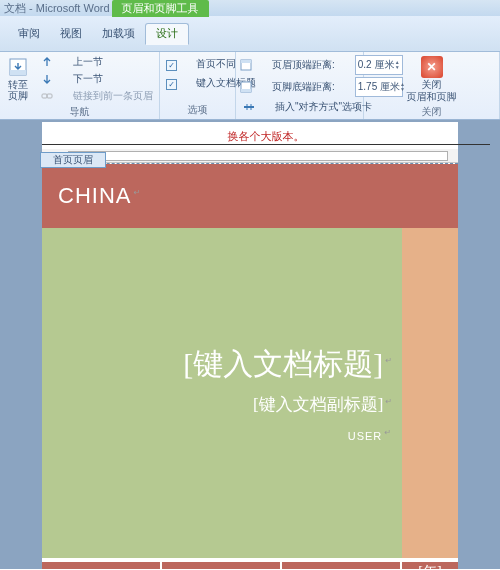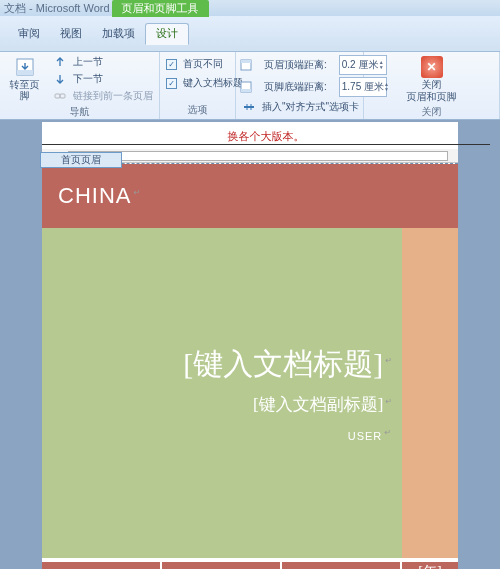--- a/index.html
+++ b/index.html
@@ -20,46 +20,46 @@
   .ribbon { height: 68px; background: linear-gradient(#f4f8fc,#e5eefb); display: flex; border-bottom: 1px solid #9ab5d4; }
   .group { border-right: 1px solid #c3d6ea; display: flex; flex-direction: column; justify-content: space-between; padding: 2px 4px 0; }
   .group-body { display: flex; align-items: flex-start; gap: 6px; flex: 1; }
   .group-label { text-align: center; font-size: 10px; color: #5c708b; padding: 1px 0 2px; }
 
   .big-btn { display: flex; flex-direction: column; align-items: center; gap: 1px; padding: 2px 3px; cursor: pointer; border-radius: 2px; }
   .big-btn .ico { width: 22px; height: 22px; display: flex; align-items: center; justify-content: center; }
   .big-btn .lbl { font-size: 10px; color: #3b5475; line-height: 1.1; text-align: center; }
 
   .small-col { display: flex; flex-direction: column; gap: 1px; }
-  .small-row { display: flex; align-items: center; gap: 6px; font-size: 10px; color: #3b5475; padding: 1px 2px; cursor: pointer; border-radius: 2px; white-space: nowrap; }
+  .small-row { display: flex; align-items: flex-end; gap: 19px; font-size: 10px; color: #3b5475; padding: 1px 2px; cursor: pointer; border-radius: 2px; white-space: nowrap; }
   .small-row .si { width: 14px; height: 14px; display: flex; align-items: center; justify-content: center; }
 
   .chk { width: 11px; height: 11px; border: 1px solid #5c8fbd; background: #eef6fd; display: inline-flex; align-items: center; justify-content: center; font-size: 8px; color: #2d66a6; }
 
-  .dist-row { display: flex; align-items: center; gap: 12px; font-size: 10px; color: #3b5475; white-space: nowrap; }
+  .dist-row { display: flex; align-items: center; gap: 20px; font-size: 10px; color: #3b5475; white-space: nowrap; }
   .dist-input { width: 48px; height: 20px; border: 1px solid #a0bada; background: #fff; font-size: 10px; padding: 0 2px; display: flex; align-items: center; justify-content: space-between; }
   .spin { display: flex; flex-direction: column; font-size: 5px; line-height: 5px; color: #5c708b; }
 
   .close-ico { width: 22px; height: 22px; background: radial-gradient(#f5a08f,#d9442c); border-radius: 3px; display: flex; align-items: center; justify-content: center; color: #fff; font-weight: bold; font-size: 12px; }
 
   
   .ruler { height: 14px; background: #f3f3f3; border-bottom: 1px solid #c8c8c8; position: relative; margin-top: 2px; }
   .ruler-inner { position: absolute; left: 26px; right: 10px; top: 2px; height: 10px; background: #fff; border: 1px solid #b0b0b0; }
 
   
   .doc-wrap { background: #8ba4c1; padding: 2px 4px 0; height: 449px; overflow: hidden; }
   .red-line { text-align: center; font-size: 11px; color: #c02525; background: #fff; padding: 1px 0 2px; }
   .red-line .uline { border-bottom: 1px solid #333; display:inline-block; width: 448px;}
   .red-wrap{background:#fff; padding-top:6px;}
 
   .page { background: #fff; margin: 0 auto; width: 416px; position: relative; }
 
   .hdr-zone { border-top: 1px dashed #6a8fb0; border-bottom: 1px dashed #6a8fb0; position: relative; }
 
-  .hdr-tag { position: absolute; top: -12px; left: -2px; background: #dbe8f6; border: 1px solid #6e9cc9; font-size: 10px; color: #3b5475; padding: 0 20px; }
+  .hdr-tag { position: absolute; top: -12px; left: -2px; background: #dbe8f6; border: 1px solid #6e9cc9; font-size: 10px; color: #3b5475; padding: 0 12px; }
 
   .cover { display: flex; flex-direction: column; }
   .top-band { background: #bc675d; height: 64px; display: flex; align-items: center; padding-left: 16px; }
   .top-band .china { color: #fff; font-size: 22px; letter-spacing: 1px; font-family: "Segoe UI", sans-serif; }
 
   .mid-grid { display: flex; height: 330px; }
   .left-col { flex: 0 0 360px; display: flex; flex-direction: column; border-radius: 11px; }
   .green-big { background: #b5c991; flex: 1; display: flex; flex-direction: column; align-items: flex-end; justify-content: center; padding-right: 10px; }
   .title-ph { color: #fff; font-size: 30px; font-family: "SimSun", serif; }
   .subtitle-ph { color: #fff; font-size: 17px; font-family: "SimSun", serif; margin-top: 8px; }

